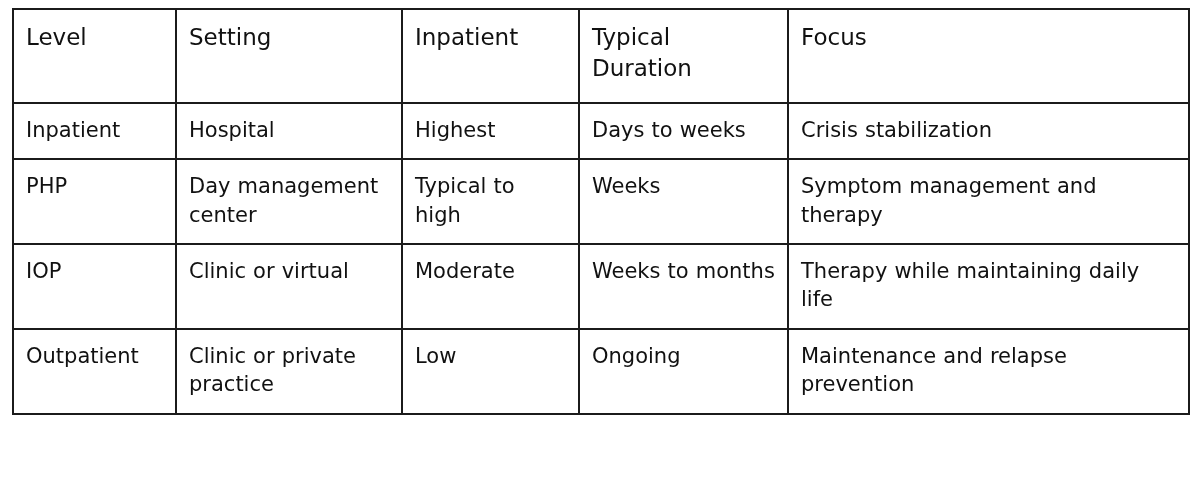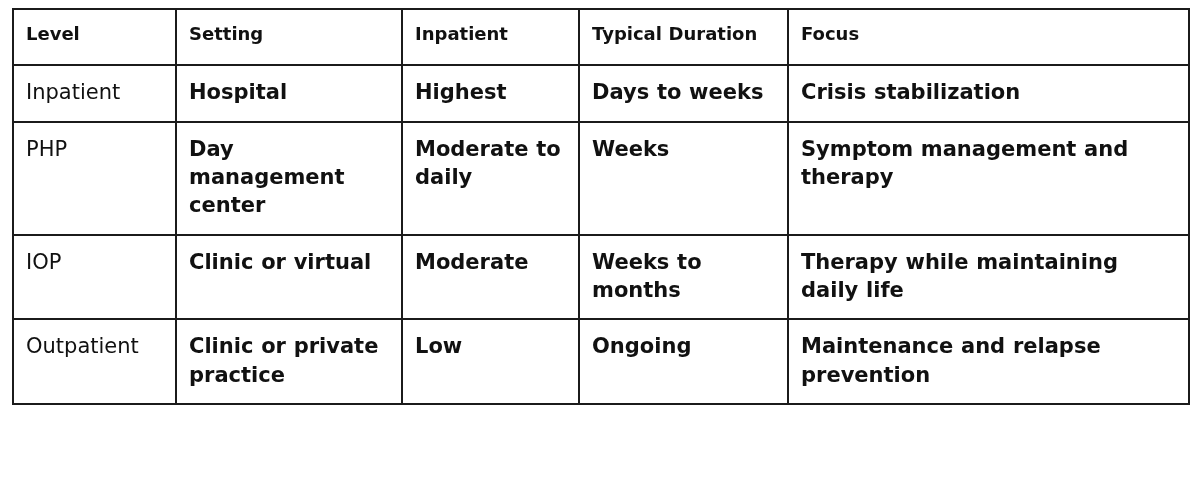--- a/index.html
+++ b/index.html
@@ -27,26 +27,26 @@
     border: 2px solid #1b1b1b;
   }
   table.care-levels th,
   table.care-levels td {
     border: 2px solid #1b1b1b;
     vertical-align: top;
     padding: 12px 12px 14px 12px;
     font-size: 21px;
     line-height: 1.35;
     text-align: left;
-    font-weight: 700;
+    font-weight: 400;
     word-spacing: 0.02em;
   }
   table.care-levels thead th {
-    font-weight: 700;
-    font-size: 18px;
+    font-weight: 400;
+    font-size: 23px;
     padding-bottom: 18px;
   }
   table.care-levels tbody td.level-cell {
     font-weight: 400;
   }
   
   col.c0 { width: 163px; }
   col.c1 { width: 226px; }
   col.c2 { width: 177px; }
   col.c3 { width: 209px; }
@@ -83,21 +83,21 @@
       <tr>
         <td class="level-cell">Inpatient</td>
         <td>Hospital</td>
         <td>Highest</td>
         <td>Days to weeks</td>
         <td>Crisis stabilization</td>
       </tr>
       <tr>
         <td class="level-cell">PHP</td>
         <td class="justify">Day management center</td>
-        <td class="justify">Moderate to daily</td>
+        <td class="justify">Typical to high</td>
         <td>Weeks</td>
         <td>Symptom management and therapy</td>
       </tr>
       <tr>
         <td class="level-cell">IOP</td>
         <td>Clinic or virtual</td>
         <td>Moderate</td>
         <td>Weeks to months</td>
         <td>Therapy while maintaining daily life</td>
       </tr>

